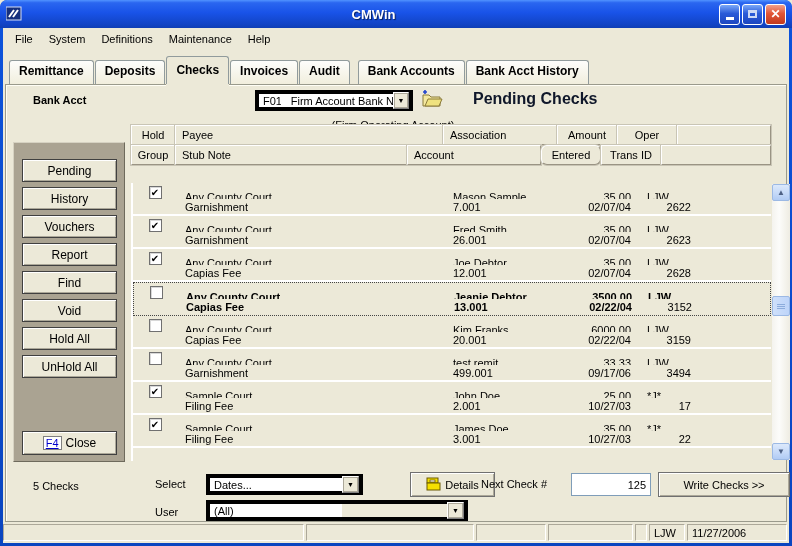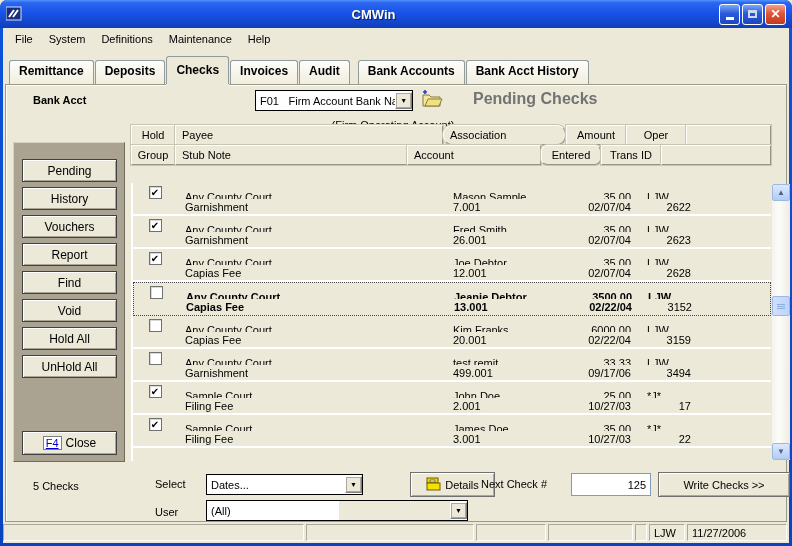--- a/index.html
+++ b/index.html
@@ -29,26 +29,26 @@
   .tabstrip{position:absolute;top:28px;left:6px;height:28px;display:flex;align-items:flex-end;z-index:3;}
   .tab{height:24px;padding:3px 9px 0;font-size:12px;font-weight:bold;color:#000;
     background:linear-gradient(#fdfdfb,#f1eedd);border:1px solid #919b9c;border-bottom:none;
     border-radius:3px 3px 0 0;margin-right:1px;white-space:nowrap;}
   .tab.active{height:28px;padding-top:6px;background:#ece9d8;position:relative;z-index:4;
     box-shadow:0 2px 0 #ece9d8;}
   .tab.gap{margin-left:7px;}
   
   .lbl{position:absolute;font-size:11px;color:#000;}
   .bold{font-weight:bold;}
-  .combo{position:absolute;height:21px;background:#fff;border:1px solid #000000;display:flex;align-items:center;font-size:11px;}
+  .combo{position:absolute;height:21px;background:#fff;border:4px solid #000000;display:flex;align-items:center;font-size:11px;}
   .combo .txt{padding-left:4px;white-space:nowrap;overflow:hidden;}
   .combo .arrowbtn{margin-left:auto;width:17px;height:17px;background:#ece9d8;border:1px solid #fff;
     border-right-color:#808080;border-bottom-color:#808080;box-shadow:0 0 0 1px #aca899 inset;
     display:flex;align-items:center;justify-content:center;font-size:7px;color:#000;}
-  .heading{position:absolute;font-size:16px;font-weight:bold;color:#737373;}
+  .heading{position:absolute;font-size:16px;font-weight:bold;color:#0f172a;}
   .subtitle{position:absolute;font-size:11px;text-align:center;}
   .folder-btn{position:absolute;width:22px;height:20px;}
   
   .sidebar{position:absolute;left:10px;top:114px;width:112px;height:320px;background:#aaa392;
     border:1px solid #d6d2c2;border-right-color:#6e6a5c;border-bottom-color:#6e6a5c;}
   .sbtn{position:absolute;left:8px;width:95px;height:23px;background:#ece9d8;border:1px solid #404040;
     box-shadow:inset 1px 1px 0 #fff,inset -1px -1px 0 #aca899;font-size:12px;display:flex;
     align-items:center;justify-content:center;color:#000;}
   .f4key{background:#fff;color:#0000cc;border:1px solid #808080;font-size:11px;padding:0 2px;
     margin-right:4px;text-decoration:underline;}
@@ -176,21 +176,21 @@
       <div class="sbtn" style="top:288px;height:24px;">
         <span class="f4key">F4</span>
         <span>Close</span>
       </div>
     </div>
 
     <div class="grid-header">
       <div class="hrow">
         <div class="hcell hc-center" style="width:44px;">Hold</div>
         <div class="hcell" style="width:268px;">Payee</div>
-        <div class="hcell" style="width:123px;border-radius:9px;">Association</div>
+        <div class="hcell" style="width:114px;">Association</div>
         <div class="hcell hc-center" style="width:60px;">Amount</div>
         <div class="hcell hc-center" style="width:60px;">Oper</div>
         <div class="hcell" style="flex:1;"></div>
       </div>
       <div class="hrow">
         <div class="hcell hc-center" style="width:44px;">Group</div>
         <div class="hcell" style="width:232px;">Stub Note</div>
         <div class="hcell" style="width:134px;">Account</div>
         <div class="hcell hc-center" style="width:60px;border-radius:6px;">Entered</div>
         <div class="hcell hc-center" style="width:60px;">Trans ID</div>

